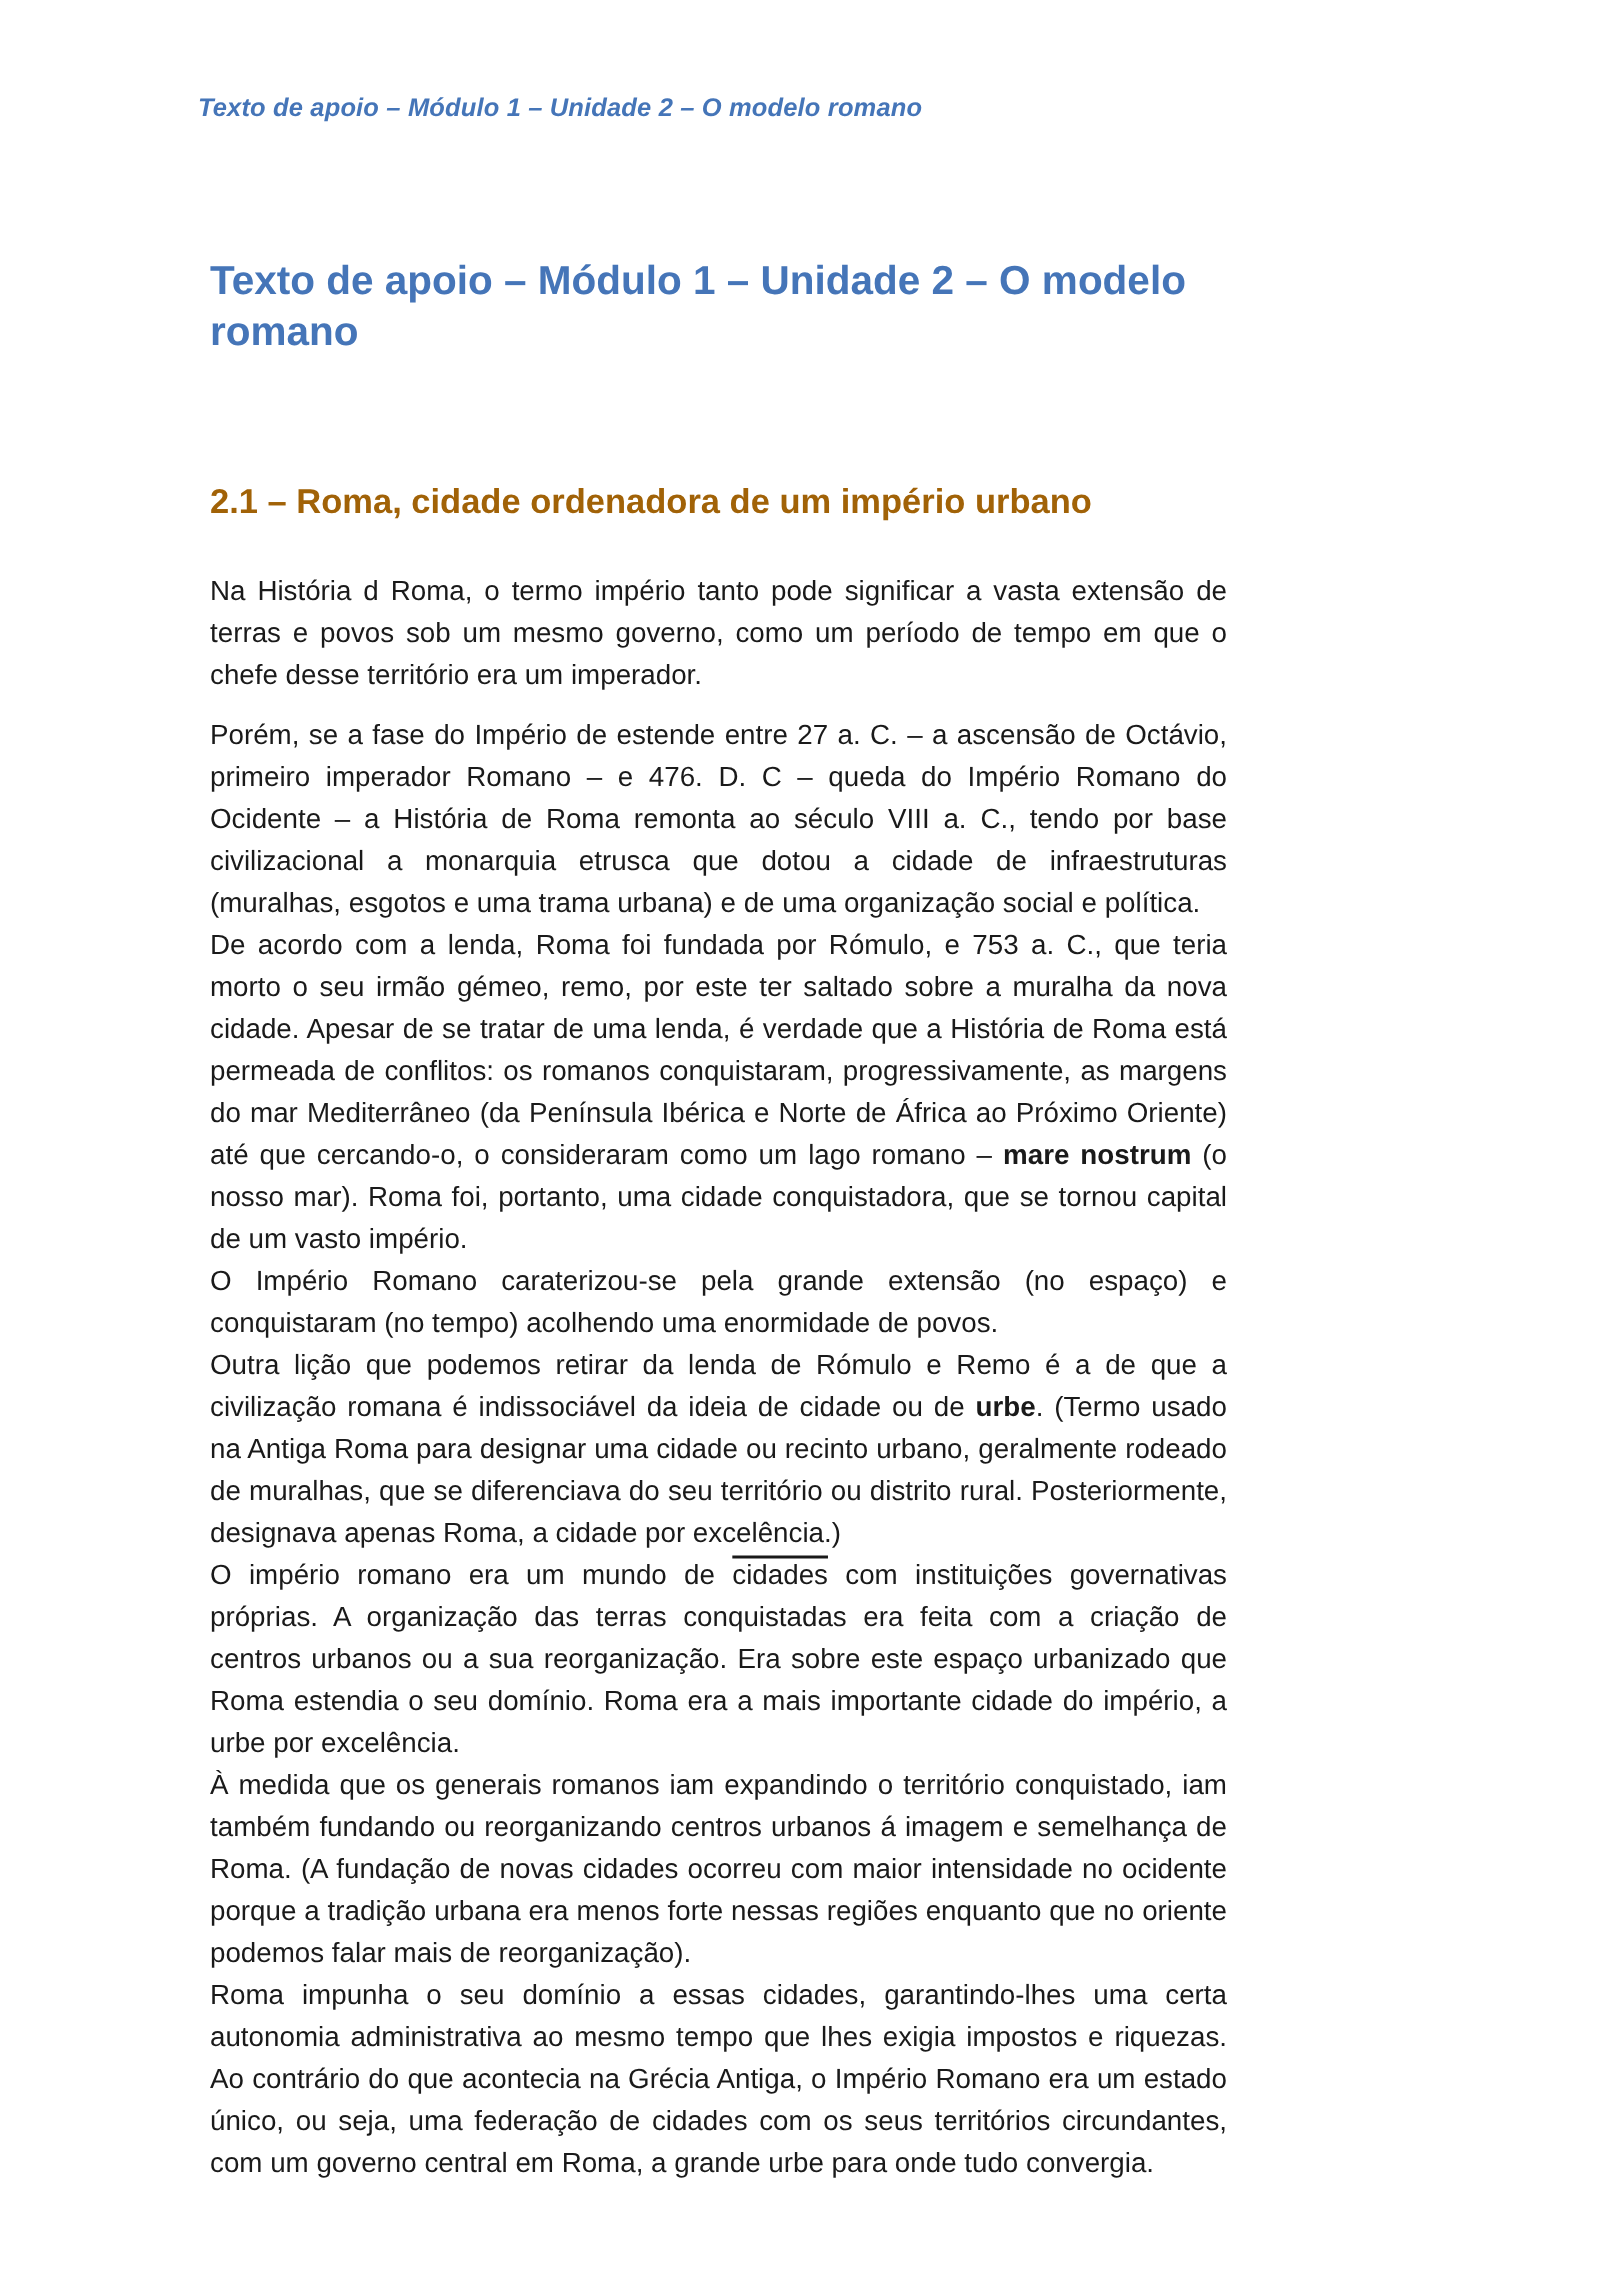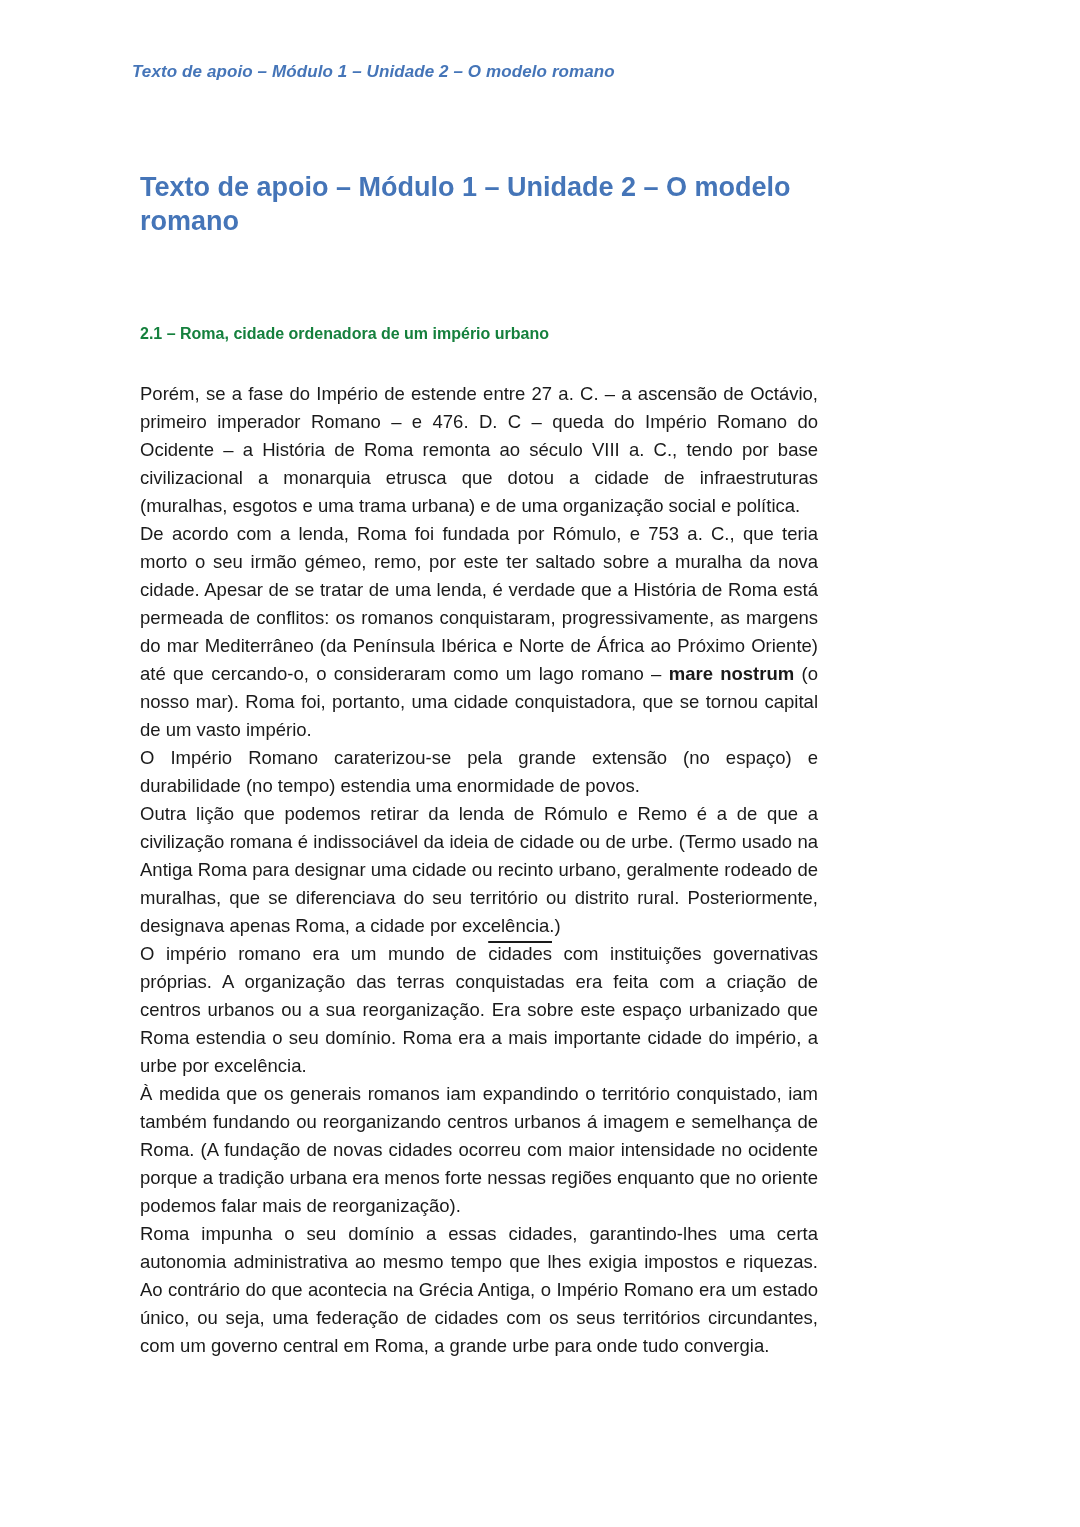--- a/index.html
+++ b/index.html
@@ -27,54 +27,55 @@
   }
   .doc-title {
     margin: 88px 0 0 8px;
     font-size: 27px;
     line-height: 34px;
     font-weight: bold;
     color: var(--accent, #4575b8);
   }
   .section-heading {
     margin: 80px 0 0 8px;
-    font-size: 16px;
+    font-size: 23px;
     line-height: 32px;
     font-weight: bold;
-    color: #15803d;
+    color: #a16207;
   }
   .doc-body {
     margin: 30px 0 0 8px;
     font-size: 18.5px;
     line-height: 28px;
     text-align: justify;
   }
   .para {
     margin: 0;
   }
   .para.gap-after {
     margin-bottom: 12px;
   }
   .seg-normal { font-weight: normal; font-style: normal; }
-  .seg-bold { font-weight: normal; }
+  .seg-bold { font-weight: bold; }
   .seg-bold-italic { font-weight: bold; }
   .seg-overline { text-decoration: overline; text-decoration-thickness: 2px; margin-top: 22px; }
 </style>
 </head>
 <body>
 
 <div class="page" style="--accent: #4575b8; --body-color: #1a1a1a; --page-bg: #ffffff;">
   <div class="running-header">Texto de apoio – Módulo 1 – Unidade 2 – O modelo romano</div>
 
   <h1 class="doc-title">Texto de apoio – Módulo 1 – Unidade 2 – O modelo romano</h1>
 
   <h2 class="section-heading">2.1 – Roma, cidade ordenadora de um império urbano</h2>
 
   <div class="doc-body">
+      <p class="para gap-after"><span class="seg-normal">Na História d Roma, o termo império tanto pode significar a vasta extensão de terras e povos sob um mesmo governo, como um período de tempo em que o chefe desse território era um imperador.</span></p>
       <p class="para"><span class="seg-normal">Porém, se a fase do Império de estende entre 27 a. C. – a ascensão de Octávio, primeiro imperador Romano – e 476. D. C – queda do Império Romano do Ocidente – a História de Roma remonta ao século VIII a. C., tendo por base civilizacional a monarquia etrusca que dotou a cidade de infraestruturas (muralhas, esgotos e uma trama urbana) e de uma organização social e política.</span></p>
       <p class="para"><span class="seg-normal">De acordo com a lenda, Roma foi fundada por Rómulo, e 753 a. C., que teria morto o seu irmão gémeo, remo, por este ter saltado sobre a muralha da nova cidade. Apesar de se tratar de uma lenda, é verdade que a História de Roma está permeada de conflitos: os romanos conquistaram, progressivamente, as margens do mar Mediterrâneo (da Península Ibérica e Norte de África ao Próximo Oriente) até que cercando-o, o consideraram como um lago romano – </span><span class="seg-bold-italic">mare nostrum</span><span class="seg-normal"> (o nosso mar). Roma foi, portanto, uma cidade conquistadora, que se tornou capital de um vasto império.</span></p>
-      <p class="para"><span class="seg-normal">O Império Romano caraterizou-se pela grande extensão (no espaço) e durabilidade (no tempo) estendia uma enormidade de povos.</span></p>
+      <p class="para"><span class="seg-normal">O Império Romano caraterizou-se pela grande extensão (no espaço) e conquistaram (no tempo) acolhendo uma enormidade de povos.</span></p>
       <p class="para"><span class="seg-normal">Outra lição que podemos retirar da lenda de Rómulo e Remo é a de que a civilização romana é indissociável da ideia de cidade ou de </span><span class="seg-bold">urbe</span><span class="seg-normal">. (Termo usado na Antiga Roma para designar uma cidade ou recinto urbano, geralmente rodeado de muralhas, que se diferenciava do seu território ou distrito rural. Posteriormente, designava apenas Roma, a cidade por excelência.)</span></p>
       <p class="para"><span class="seg-normal">O império romano era um mundo de </span><span class="seg-overline">cidades</span><span class="seg-normal"> com instituições governativas próprias. A organização das terras conquistadas era feita com a criação de centros urbanos ou a sua reorganização. Era sobre este espaço urbanizado que Roma estendia o seu domínio. Roma era a mais importante cidade do império, a urbe por excelência.</span></p>
       <p class="para"><span class="seg-normal">À medida que os generais romanos iam expandindo o território conquistado, iam também fundando ou reorganizando centros urbanos á imagem e semelhança de Roma. (A fundação de novas cidades ocorreu com maior intensidade no ocidente porque a tradição urbana era menos forte nessas regiões enquanto que no oriente podemos falar mais de reorganização).</span></p>
       <p class="para"><span class="seg-normal">Roma impunha o seu domínio a essas cidades, garantindo-lhes uma certa autonomia administrativa ao mesmo tempo que lhes exigia impostos e riquezas. Ao contrário do que acontecia na Grécia Antiga, o Império Romano era um estado único, ou seja, uma federação de cidades com os seus territórios circundantes, com um governo central em Roma, a grande urbe para onde tudo convergia.</span></p>
     </div>
 </div>
 
 </body></html>

